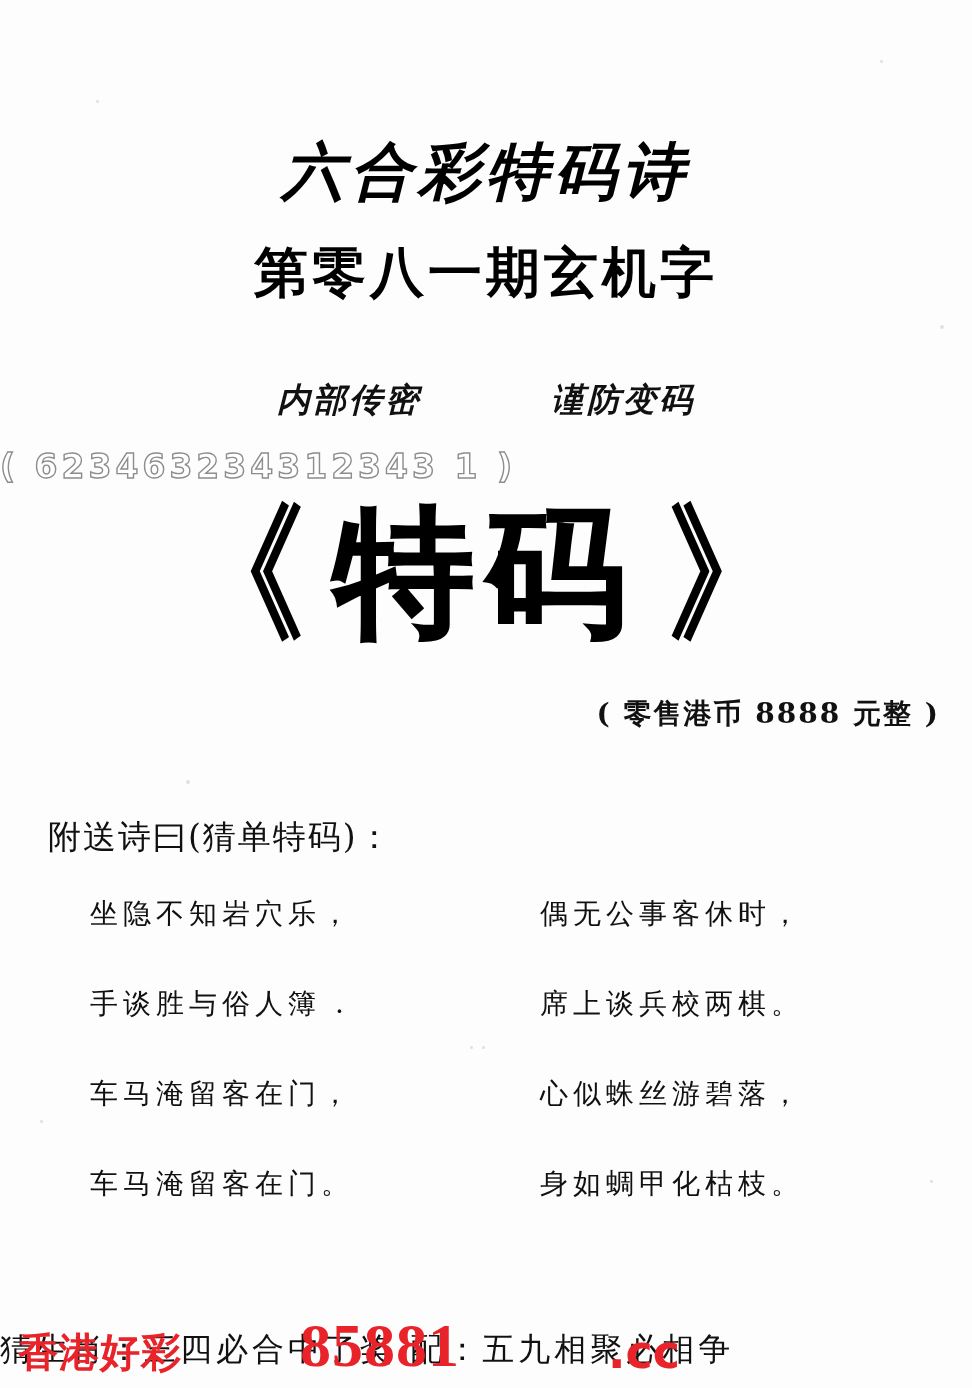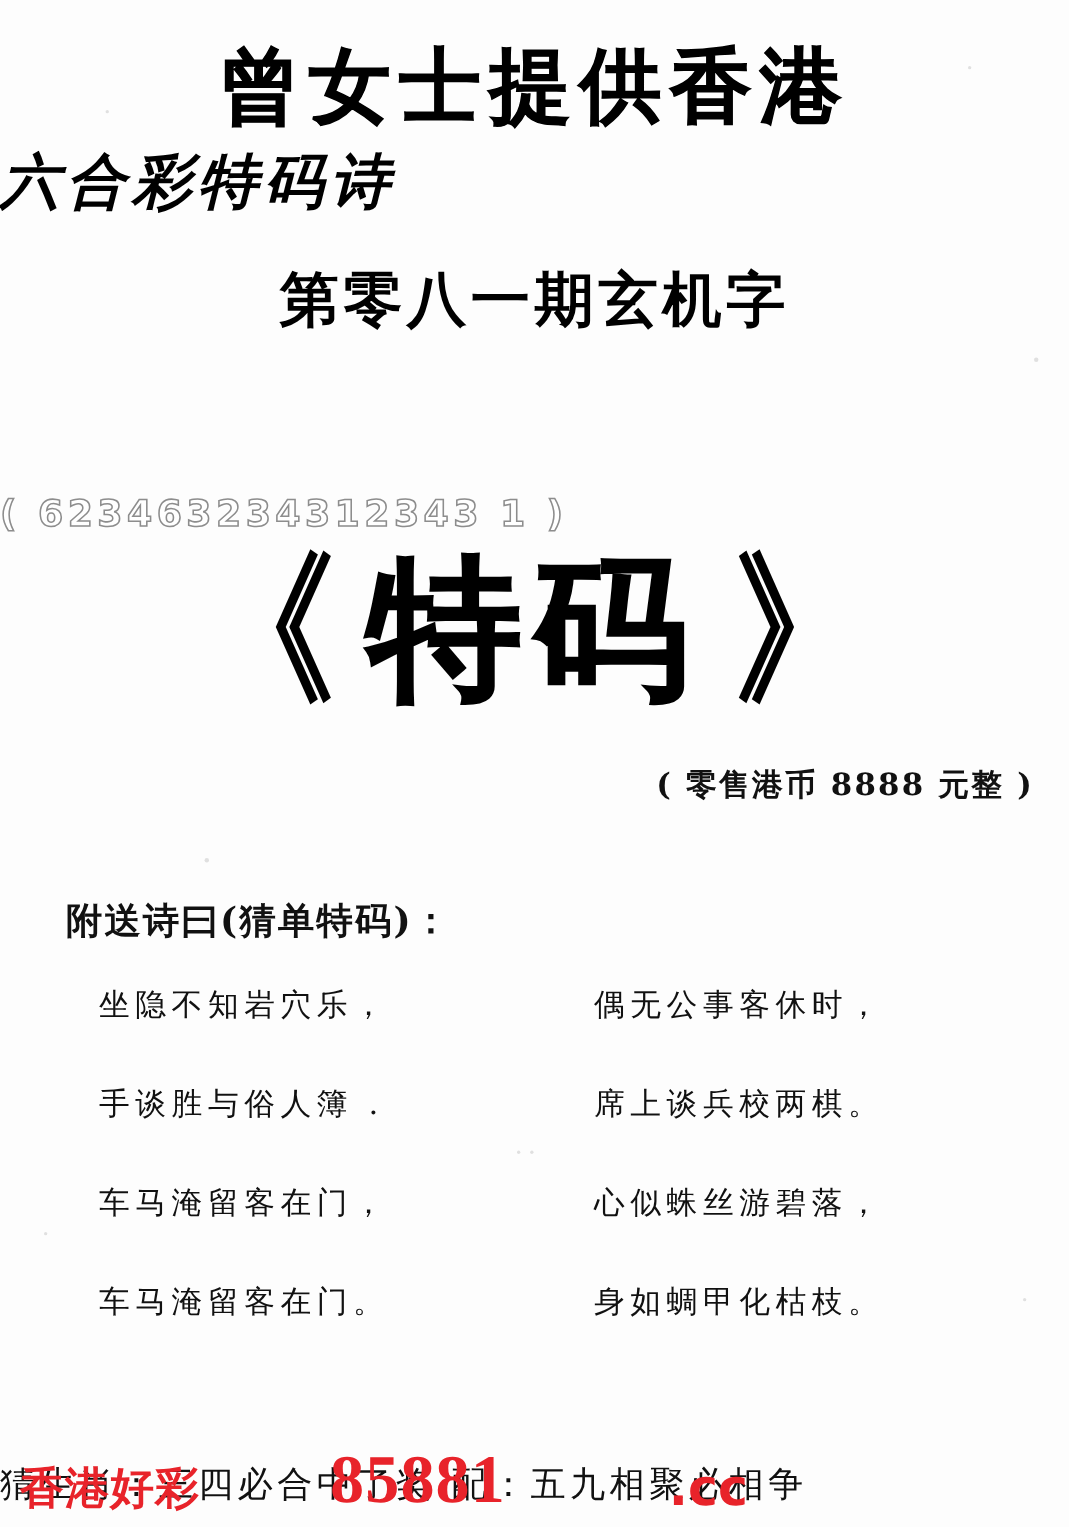--- a/index.html
+++ b/index.html
@@ -38,24 +38,25 @@
     font-family: "DejaVu Serif", serif;
     font-weight: bold;
     font-size: 74px;
     letter-spacing: 8px;
     color: #000;
     -webkit-text-stroke: 1px #000;
   }
   .title2 {
     position: absolute;
     top: 130px; left: 0; right: 0;
+    text-align: center;
     font-family: "DejaVu Serif", serif;
     font-weight: bold;
     font-style: italic;
-    font-size: 54px;
+    font-size: 62px;
     letter-spacing: 6px;
     color: #000;
   }
   .title3 {
     position: absolute;
     top: 237px; left: 0; right: 0;
     text-align: center;
     font-family: "DejaVu Serif", serif;
     font-weight: bold;
     font-size: 54px;
@@ -128,23 +129,23 @@
     font-weight: bold;
     font-size: 28px;
     letter-spacing: 2px;
     color: #111;
   }
 
   
   .poem-head {
     position: absolute;
     top: 815px;
-    left: 60px;
-    font-family: "DejaVu Serif", serif;
-    font-weight: bold;
+    left: 48px;
+    font-family: "DejaVu Serif", serif;
+    font-weight: normal;
     font-size: 33px;
     letter-spacing: 2px;
   }
 
   
   .poem {
     position: absolute;
     top: 895px;
     left: 90px;
     width: 840px;
@@ -211,24 +212,27 @@
 
   <div class="speck" style="left:96px;top:100px;width:3px;height:3px;"></div>
   <div class="speck" style="left:880px;top:60px;width:3px;height:3px;"></div>
   <div class="speck" style="left:940px;top:325px;width:4px;height:4px;"></div>
   <div class="speck" style="left:186px;top:780px;width:4px;height:4px;"></div>
   <div class="speck" style="left:470px;top:1046px;width:3px;height:3px;"></div>
   <div class="speck" style="left:482px;top:1046px;width:3px;height:3px;"></div>
   <div class="speck" style="left:40px;top:1120px;width:3px;height:3px;"></div>
   <div class="speck" style="left:930px;top:1180px;width:3px;height:3px;"></div>
 
-  <div class="title1">曾女士提供香港</div>
   <div class="title2">六合彩特码诗</div>
   <div class="title3">第零八一期玄机字</div>
 
+  <div class="subline">
+    <span>内部传密</span>
+    <span>谨防变码</span>
+  </div>
 
   <div class="serial">( 623463234312343 1 )</div>
 
   <div class="bigword">
     <span class="brk">《</span>
     <span class="word">特码</span>
     <span class="brk">》</span>
   </div>
 
   <div class="price">( 零售港币 8888 元整 )</div>

